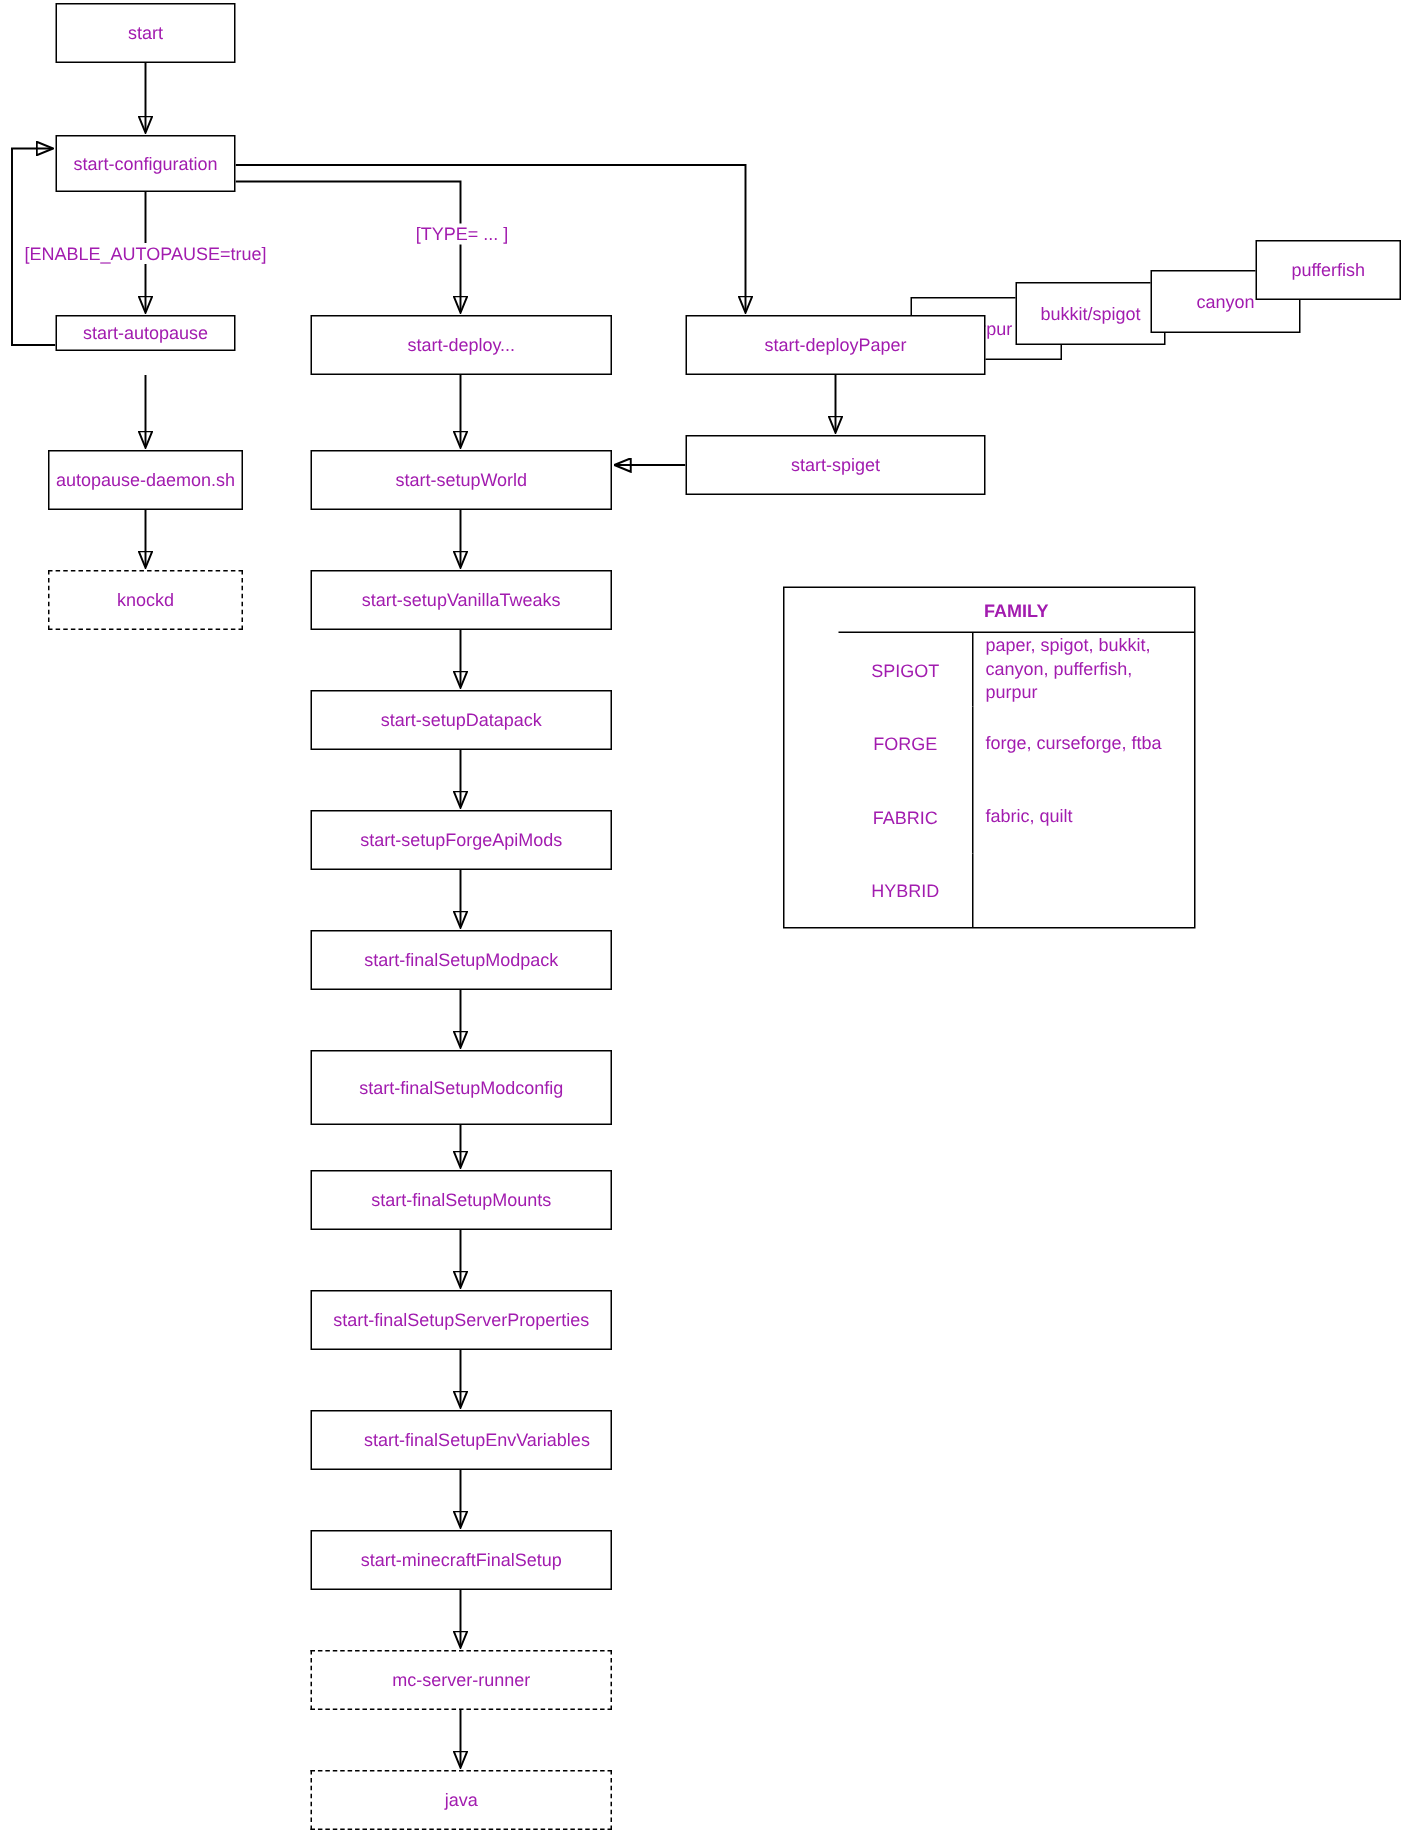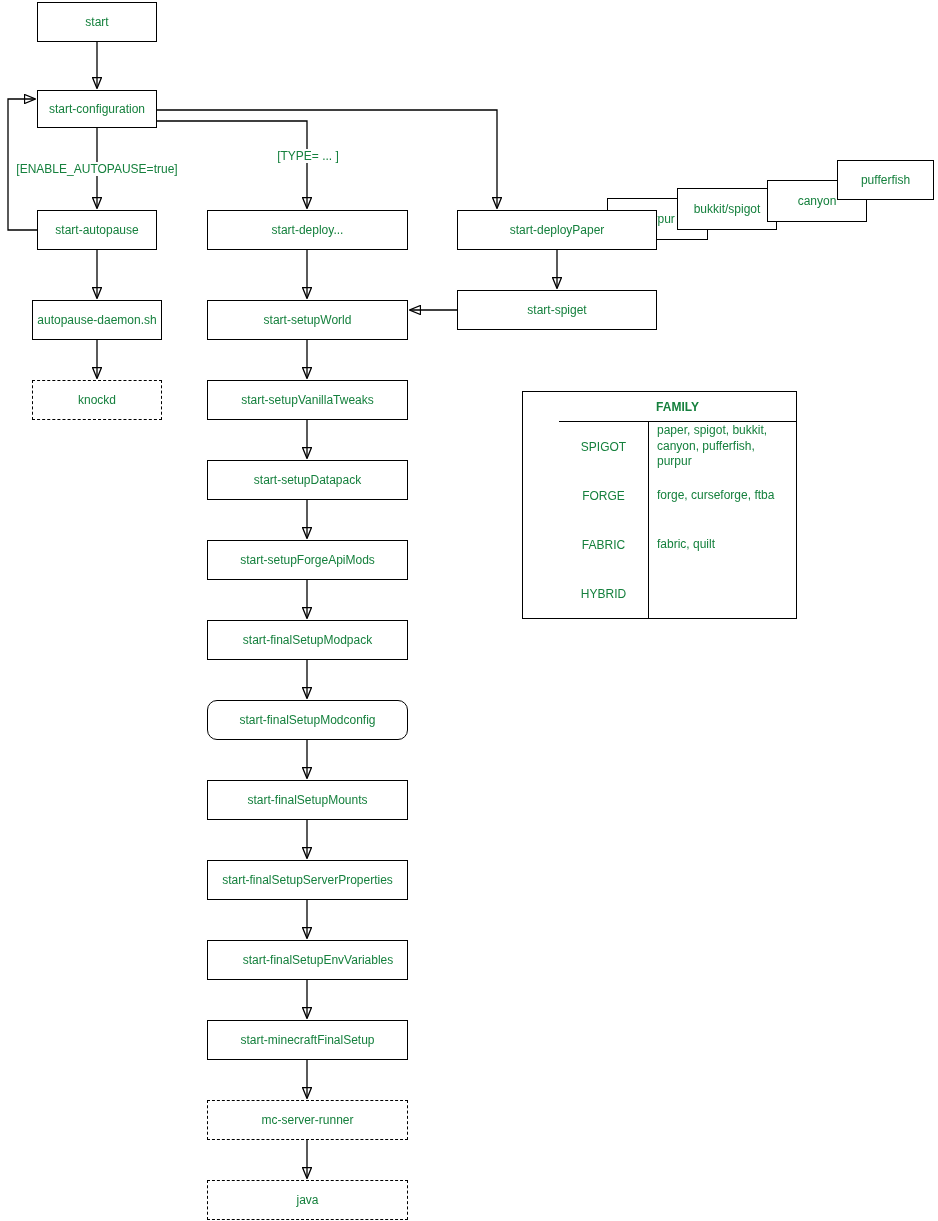--- a/index.html
+++ b/index.html
@@ -2,21 +2,21 @@
 <html><head>
 <meta charset="utf-8">
 <style>
   html, body { margin: 0; padding: 0; background: #ffffff; }
   #canvas {
     position: relative;
     width: 938px;
     height: 1221px;
     background: #ffffff;
     font-family: "Liberation Sans", "DejaVu Sans", sans-serif;
-    color: #15803d;
+    color: #a21caf;
     overflow: hidden;
   }
   #edges {
     position: absolute;
     left: 0; top: 0;
     width: 938px; height: 1221px;
     z-index: 0;
   }
   #edges path {
     fill: none;
@@ -115,31 +115,31 @@
     <path d="M307 740 L307 778" marker-end="url(#arrow)"></path>
     <path d="M307 820 L307 858" marker-end="url(#arrow)"></path>
     <path d="M307 900 L307 938" marker-end="url(#arrow)"></path>
     <path d="M307 980 L307 1018" marker-end="url(#arrow)"></path>
     <path d="M307 1060 L307 1098" marker-end="url(#arrow)"></path>
     <path d="M307 1140 L307 1178" marker-end="url(#arrow)"></path>
   </svg>
 
   <div class="node" style="left:37px; top:2px; width:120px; height:40px;">start</div>
   <div class="node" style="left:37px; top:90px; width:120px; height:38px;">start-configuration</div>
-  <div class="node" style="left:37px; top:210px; width:120px; height:40px;">start-autopause</div>
+  <div class="node" style="left:37px; top:210px; width:120px; height:24px;">start-autopause</div>
   <div class="node" style="left:32px; top:300px; width:130px; height:40px;">autopause-daemon.sh</div>
   <div class="node dashed" style="left:32px; top:380px; width:130px; height:40px;">knockd</div>
 
   <div class="node" style="left:207px; top:210px; width:201px; height:40px;">start-deploy...</div>
   <div class="node" style="left:207px; top:300px; width:201px; height:40px;">start-setupWorld</div>
   <div class="node" style="left:207px; top:380px; width:201px; height:40px;">start-setupVanillaTweaks</div>
   <div class="node" style="left:207px; top:460px; width:201px; height:40px;">start-setupDatapack</div>
   <div class="node" style="left:207px; top:540px; width:201px; height:40px;">start-setupForgeApiMods</div>
   <div class="node" style="left:207px; top:620px; width:201px; height:40px;">start-finalSetupModpack</div>
-  <div class="node" style="left:207px; top:700px; width:201px; height:40px;border-radius:10px;">start-finalSetupModconfig</div>
+  <div class="node" style="left:207px; top:700px; width:201px; height:50px;">start-finalSetupModconfig</div>
   <div class="node" style="left:207px; top:780px; width:201px; height:40px;">start-finalSetupMounts</div>
   <div class="node" style="left:207px; top:860px; width:201px; height:40px;">start-finalSetupServerProperties</div>
   <div class="node" style="left:207px; top:940px; width:201px; height:40px;padding-left:21px;">start-finalSetupEnvVariables</div>
   <div class="node" style="left:207px; top:1020px; width:201px; height:40px;">start-minecraftFinalSetup</div>
   <div class="node dashed" style="left:207px; top:1100px; width:201px; height:40px;">mc-server-runner</div>
   <div class="node dashed" style="left:207px; top:1180px; width:201px; height:40px;">java</div>
 
   <div class="node" style="left:607px; top:198px; width:101px; height:42px;">purpur</div>
   <div class="node" style="left:677px; top:188px; width:100px; height:42px;">bukkit/spigot</div>
   <div class="node" style="left:767px; top:180px; width:100px; height:42px;">canyon</div>

